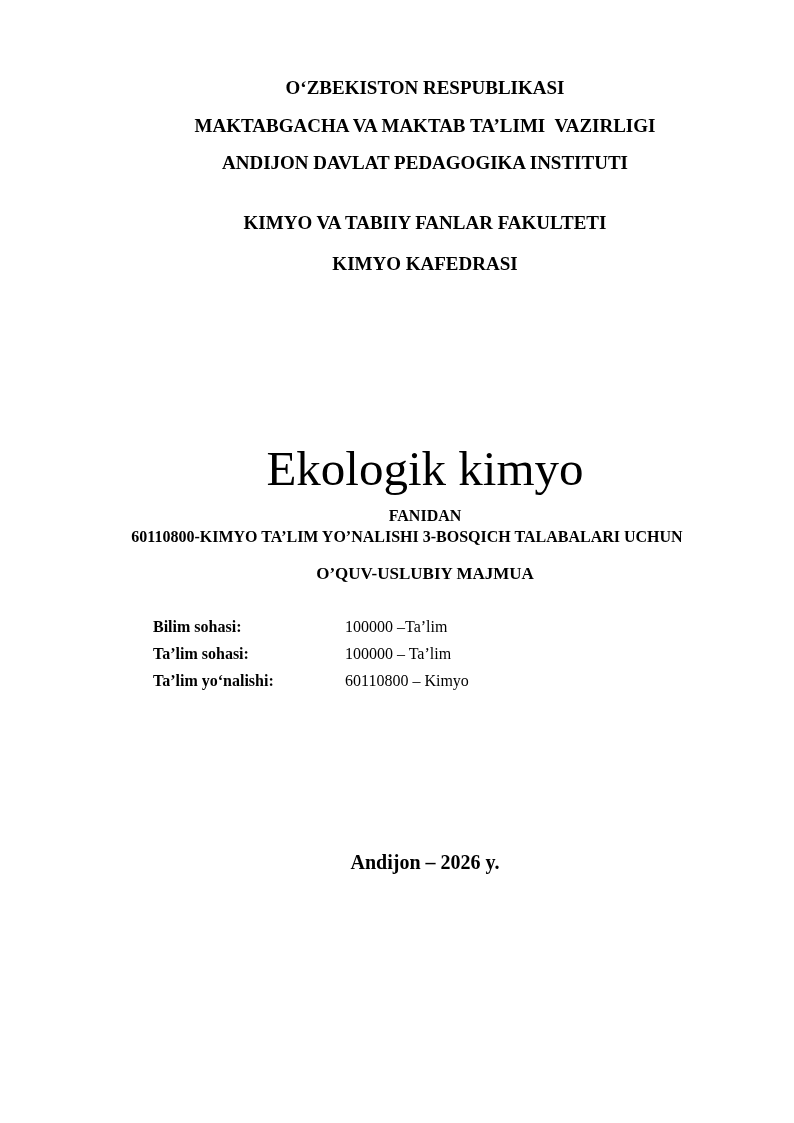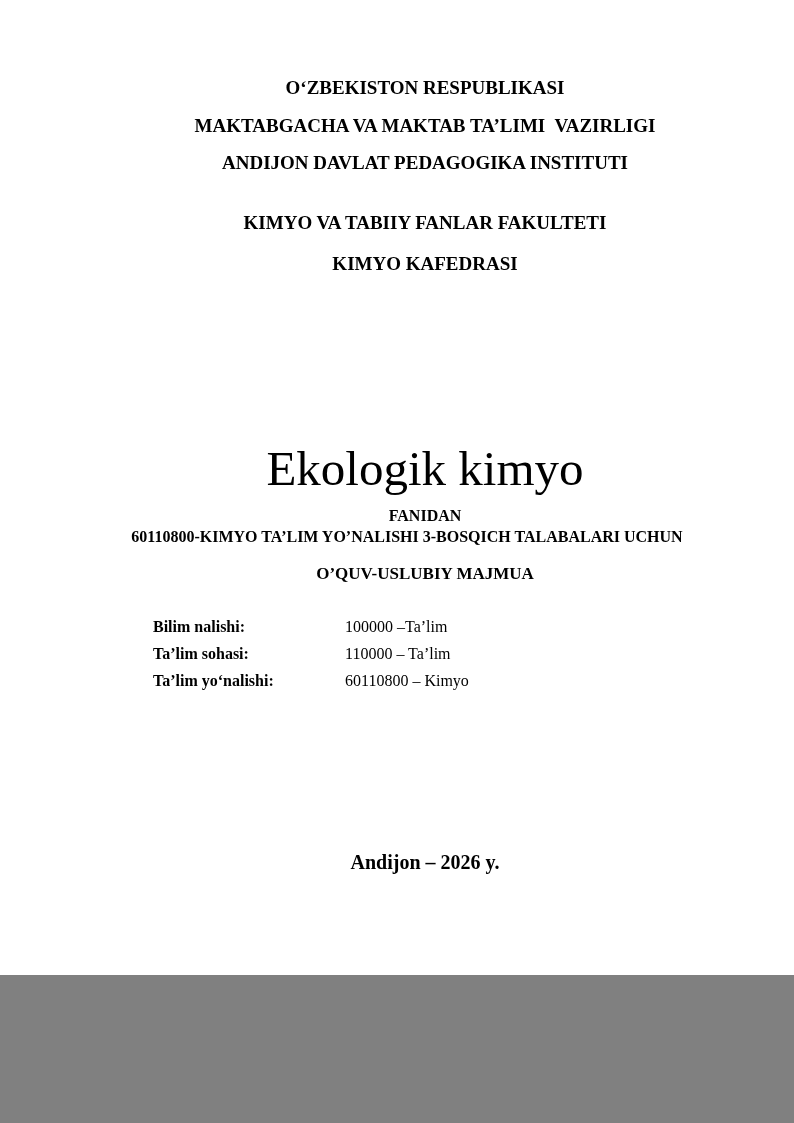--- a/index.html
+++ b/index.html
@@ -1,20 +1,20 @@
 <!DOCTYPE html>
 <html><head>
 <meta charset="utf-8">
 <style>
   * { margin: 0; padding: 0; box-sizing: border-box; }
   html, body { background: #808080; }
   .page {
     position: relative;
     width: 794px;
-    height: 975px;
+    height: 1123px;
     margin: 0 auto;
     background: #ffffff;
     font-family: "Liberation Serif", "DejaVu Serif", serif;
     color: #000000;
     overflow: hidden;
   }
   .line {
     position: absolute;
     white-space: pre;
     line-height: 1;
@@ -64,26 +64,26 @@
   <div class="line ctr hdr hdr3 b">ANDIJON DAVLAT PEDAGOGIKA INSTITUTI</div>
   <div class="line ctr hdr hdr4 b">KIMYO VA TABIIY FANLAR FAKULTETI</div>
   <div class="line ctr hdr hdr5 b">KIMYO KAFEDRASI</div>
 
   <div class="line ctr main-title">Ekologik kimyo</div>
   <div class="line ctr fanidan b">FANIDAN</div>
   <div class="line ctr-page direction-line b">60110800-KIMYO TA’LIM YO’NALISHI 3-BOSQICH TALABALARI UCHUN</div>
   <div class="line ctr doc-type b">O’QUV-USLUBIY MAJMUA</div>
 
   <div class="field-row fr1">
-    <span class="label">Bilim nalishi:</span>
+    <span class="label">Bilim sohasi:</span>
     <span class="value">100000 –Ta’lim</span>
   </div>
   <div class="field-row fr2">
     <span class="label">Ta’lim sohasi:</span>
-    <span class="value">110000 – Ta’lim</span>
+    <span class="value">100000 – Ta’lim</span>
   </div>
   <div class="field-row fr3">
     <span class="label">Ta’lim yo‘nalishi:</span>
     <span class="value">60110800 – Kimyo</span>
   </div>
 
   <div class="line ctr footer-line b">Andijon – 2026 y.</div>
 
 </div>
 

